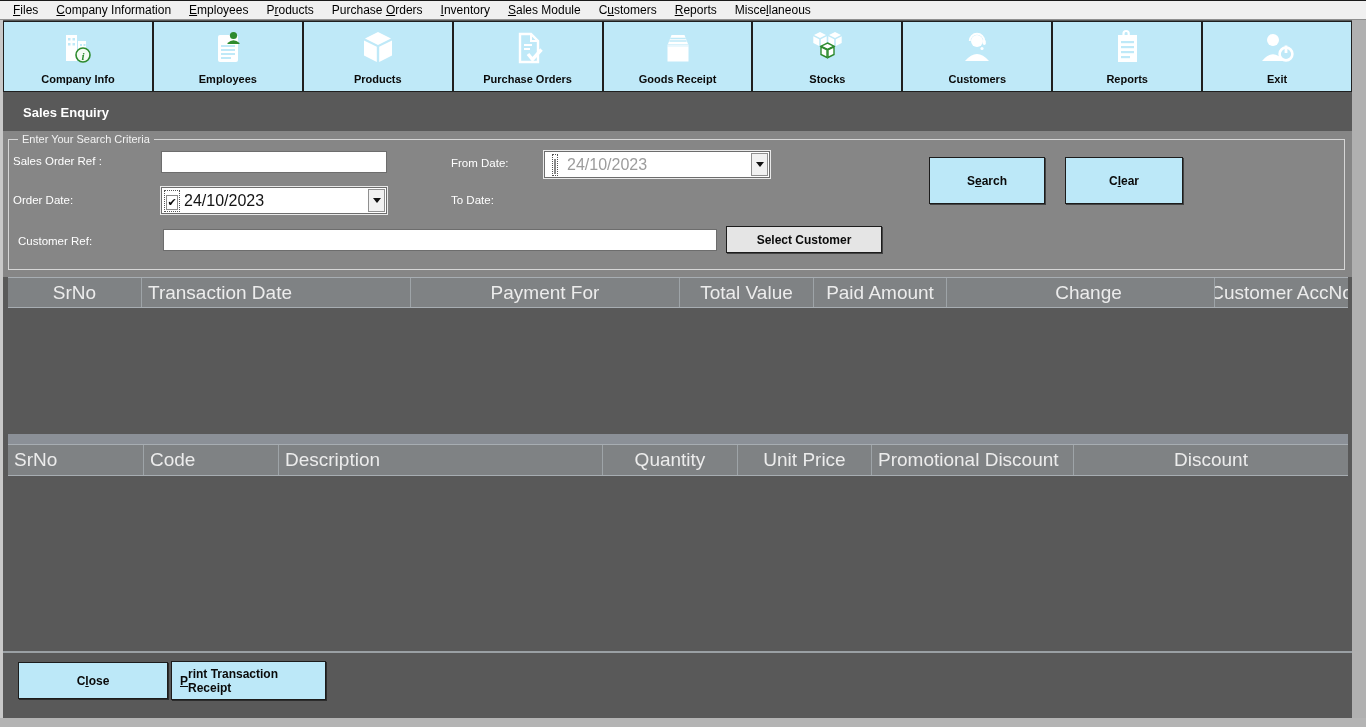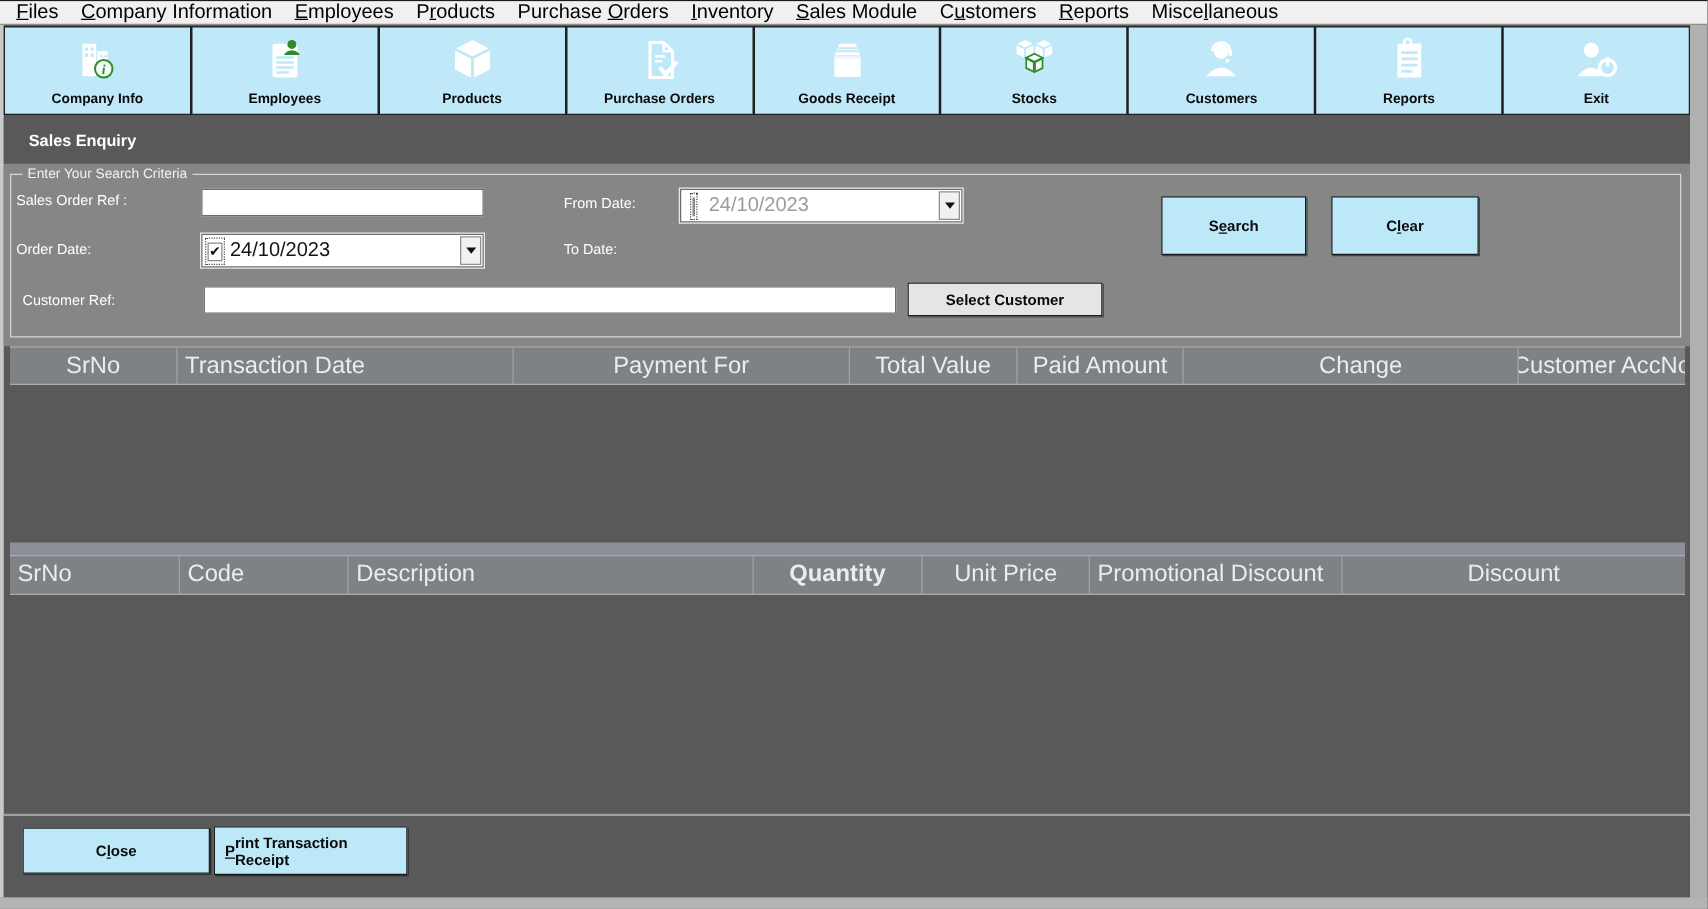--- a/index.html
+++ b/index.html
@@ -4,21 +4,21 @@
 <style>
   * { margin:0; padding:0; box-sizing:border-box; }
   html,body { width:1366px; height:727px; overflow:hidden; }
   body { font-family:"Liberation Sans", sans-serif; background:#b0b0b0; position:relative; }
 
   .topline { position:absolute; left:0; top:0; width:1366px; height:1px; background:#1a1a1a; }
 
   
   .menubar { position:absolute; left:0; top:1px; width:1366px; height:19px; background:#f0f0f0;
              display:flex; align-items:center; padding-left:4px; border-bottom:1px solid #8f8f8f; }
-  .menu-item { font-size:16px; color:#000; padding:2px 9px; white-space:nowrap; cursor:default; }
+  .menu-item { font-size:12px; color:#000; padding:2px 9px; white-space:nowrap; cursor:default; }
   .menu-item u { text-decoration:underline; }
 
   
   .window { position:absolute; left:0; top:20px; width:1352px; height:698px; background:#595959;
             border-left:3px solid #c9c9c9; }
 
   
   .toolbar { position:absolute; left:0; top:1px; width:1349px; height:71px; background:#1f1f1f;
              display:flex; gap:2px; padding:1px; }
   .tb-btn { flex:1; background:#bfe9f8; display:flex; flex-direction:column; align-items:center;
@@ -277,21 +277,21 @@
       <div class="gcell" style="width: 134px;">Customer AccNo</div>
     </div>
   <div class="gbody gbody-1"></div>
 
   <div class="gstrip"></div>
 
   <div class="ghead ghead-2">
       <div class="gcell left" style="width: 135px;">SrNo</div>
       <div class="gcell left" style="width: 135px;">Code</div>
       <div class="gcell left" style="width: 324px;">Description</div>
-      <div class="gcell" style="width: 135px; font-weight: bold;">Quantity</div>
+      <div class="gcell" style="width: 135px;">Quantity</div>
       <div class="gcell" style="width: 134px;">Unit Price</div>
       <div class="gcell left" style="width: 202px;">Promotional Discount</div>
       <div class="gcell" style="width: 135px;">Discount</div>
     </div>
   <div class="gbody gbody-2"></div>
 
   <div class="hline"></div>
 
   <div class="bottombar">
     <div class="bluebtn btn-close">C<u>l</u>ose</div>

